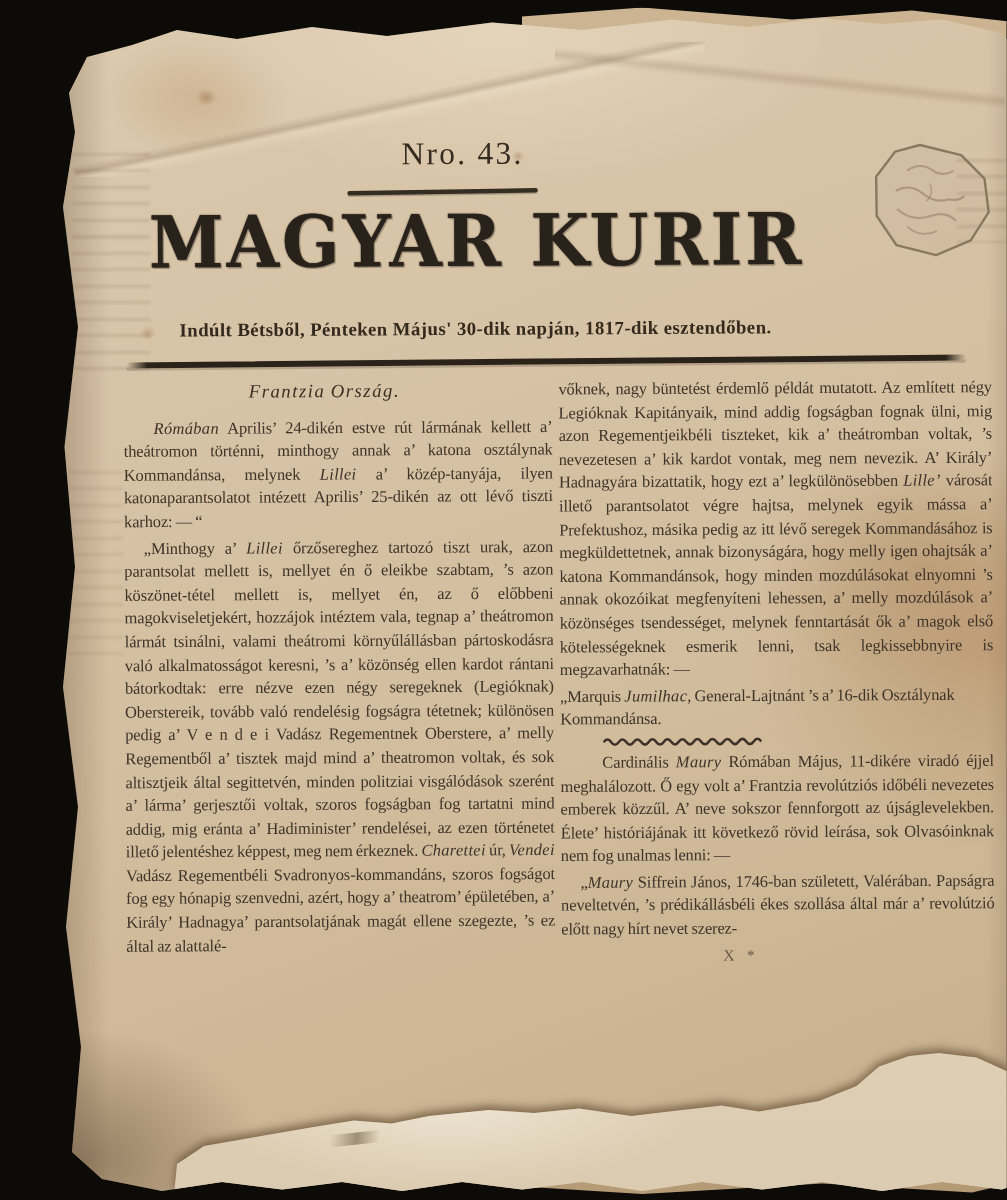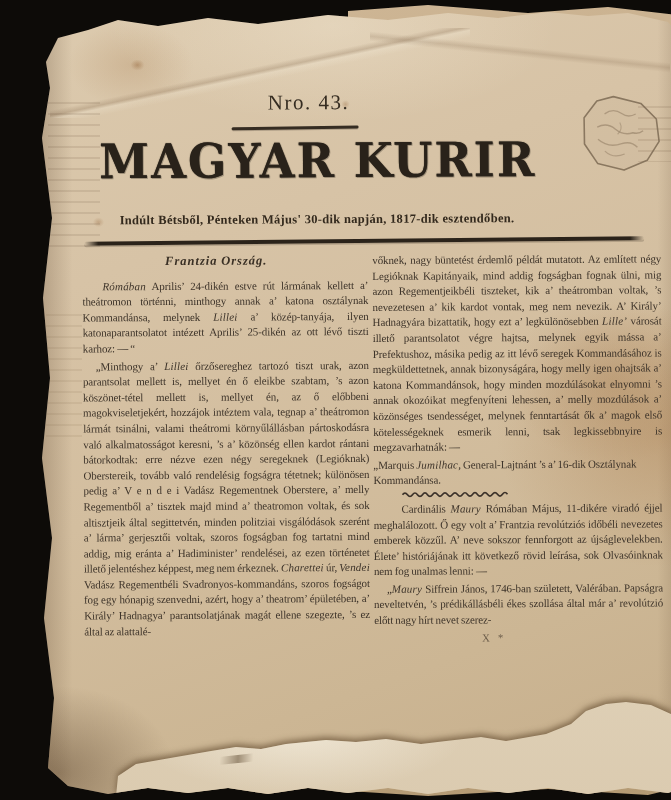--- a/index.html
+++ b/index.html
@@ -66,21 +66,21 @@
   .rule2{position:absolute;left:45px;top:229px;width:560px;height:4px;transform:rotate(-.25deg);
     background:linear-gradient(90deg,rgba(43,35,26,0) 0%,#2b231a 2.5%,#2b231a 97.5%,rgba(43,35,26,0) 100%);
     border-radius:3px;box-shadow:0 1.5px 0 rgba(43,35,26,.2);}
 
   .col{position:absolute;top:243px;font-size:11px;line-height:15.6px;text-align:justify;
     letter-spacing:-0.1px;word-spacing:-0.5px;color:#3e342a;overflow:hidden;}
   .col-left{left:43px;width:286px;height:494px;}
   .col-right{left:333px;width:289px;height:496px;}
   .col p{margin:0 0 2px 0;}
   .col i{letter-spacing:.2px;text-align:center;}
-  .col-heading{font-style:italic;font-weight:bold;text-align:center;font-size:12.5px;
+  .col-heading{font-style:italic;font-weight:normal;text-align:center;font-size:12.5px;
     letter-spacing:1px;margin:0 18px 9px 0;color:#3a3025;}
   .indent1{text-indent:20px;}
   .indent2{text-indent:13px;}
   .indent3{text-indent:28px;}
   .sig-block{margin:2px 0 3px 38px;text-align:left;}
   .squiggle{margin:1px 0 3px 28px;width:110px;height:8px;display:block;}
   .mark{margin:2px 0 0 108px;font-size:10.5px;color:#574a3b;letter-spacing:3px;opacity:.85;}
 
   
   .stamp{position:absolute;left:540px;top:86px;width:86px;height:80px;transform:rotate(6deg);opacity:.85;}

